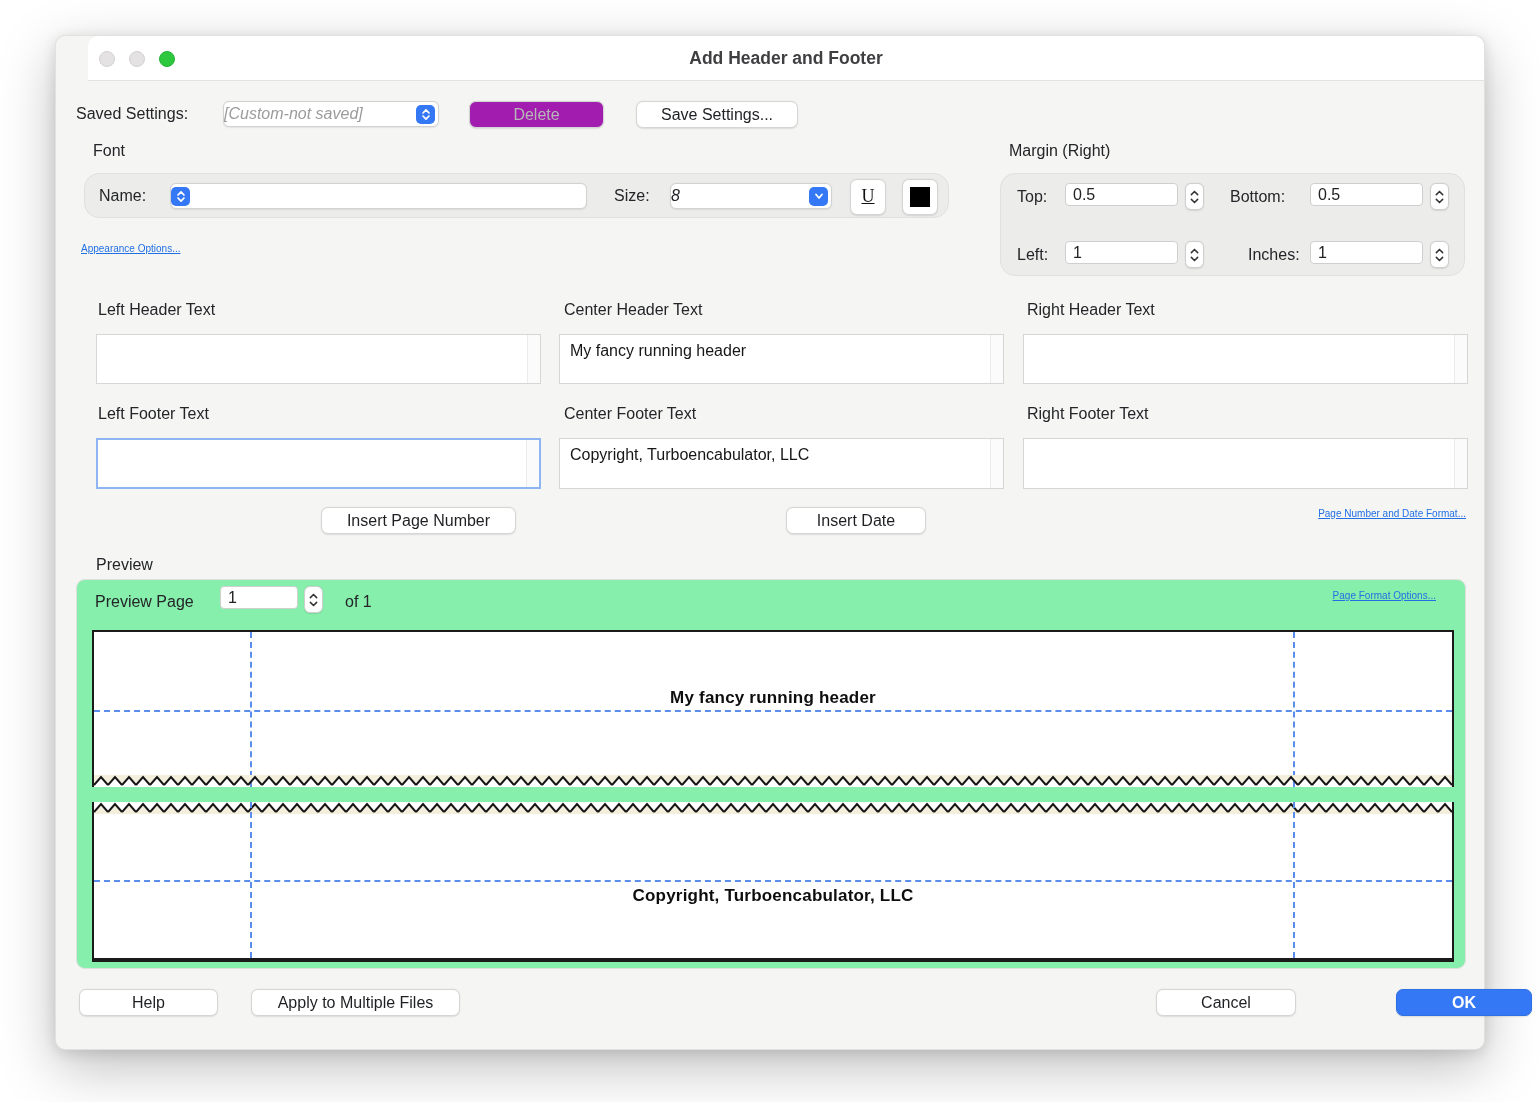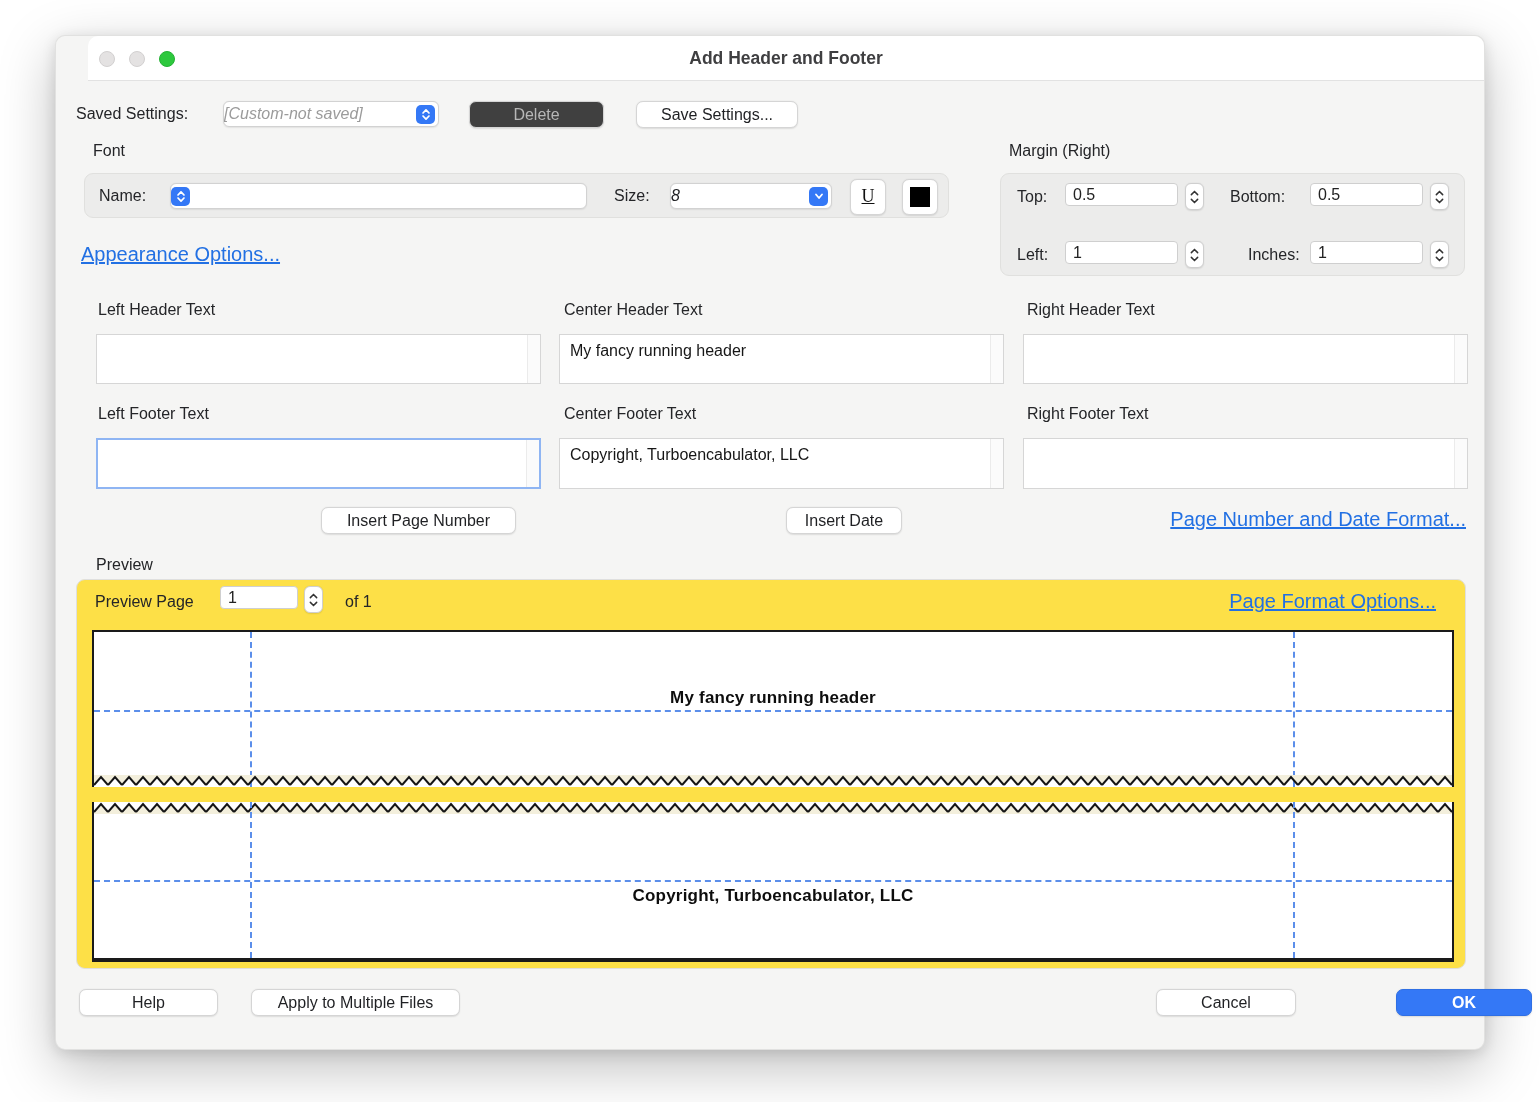--- a/index.html
+++ b/index.html
@@ -14,42 +14,42 @@
 
   
   .titlebar { position:absolute; top:0; left:0; right:0; height:45px; background:#ffffff; border-radius:10px 10px 0 0; border-bottom:1px solid #e2e2e2;margin-left:32px; }
   .tl { position:absolute; top:15px; width:16px; height:16px; border-radius:50%; }
   .tl.gray { background:#e4e2e2; border:1px solid #d2d0d0; }
   .tl.green { background:#2dc83d; border:1px solid #24b134; }
   .title { position:absolute; top:0; left:0; right:0; height:45px; line-height:45px; text-align:center; font-size:17.5px; font-weight:700; color:#3f3f41; }
 
   
   .label { position:absolute; font-size:16px; color:#242528; white-space:nowrap; }
-  .sectionbox { position:absolute; background:#ececeb; border:1px solid #e0e0de; border-radius:9px; }
+  .sectionbox { position:absolute; background:#ececeb; border:1px solid #e0e0de; border-radius:15px; }
 
   .select { position:absolute; height:26px; background:#fff; border:1px solid #d2d2d2; border-radius:6px; display:flex; align-items:center; box-shadow:0 .5px 1.5px rgba(0,0,0,.08); }
   .select .sel-text { flex:1; font-size:16px; padding:0 8px 0 0; white-space:nowrap; overflow:hidden;font-style:italic; }
   .sel-btn { width:19px; height:19px; margin-right:3px; border-radius:5px; background:#3478f6; display:flex; align-items:center; justify-content:center; flex:none; }
 
   .input { position:absolute; height:23px; background:#fff; border:1px solid #cfcfcf; border-radius:4px; font-size:16px; padding:0 7px; font-family:"Liberation Sans", sans-serif; color:#222; }
   .stepper { position:absolute; width:19px; height:27px; background:#fff; border:1px solid #cfcfcf; border-radius:6px; box-shadow:0 .5px 1.5px rgba(0,0,0,.1); display:flex; flex-direction:column; align-items:center; justify-content:center; gap:2px; }
 
   .btn { position:absolute; height:27px; background:#ffffff; border:1px solid #d5d5d5; border-radius:7px; font-size:16px; color:#1f2023; display:flex; align-items:center; justify-content:center; box-shadow:0 .5px 1.5px rgba(0,0,0,.10); font-family:"Liberation Sans", sans-serif; }
-  .btn.disabled { color:#b7b7b7; background:#404040; }
+  .btn.disabled { color:#b7b7b7; background:#a21caf; }
   .btn.primary { background:#3478f6; border-color:#2f6fe4; color:#fff; font-weight:600; }
 
-  .link { position:absolute; font-size:20px; color:#2270e3; text-decoration:underline; white-space:nowrap; }
+  .link { position:absolute; font-size:10px; color:#2270e3; text-decoration:underline; white-space:nowrap; }
 
   .ta-wrap { position:absolute; height:50px; background:#fff; border:1px solid #d6d6d6; }
   .ta-wrap.focused { border:2px solid #8fb5f3; }
   .ta-wrap textarea { position:absolute; inset:0; right:13px; border:none; resize:none; outline:none; font-family:"Liberation Sans", sans-serif; font-size:16px; padding:7px 6px 0 10px; background:transparent; color:#161616; }
   .ta-gutter { position:absolute; top:0; bottom:0; right:0; width:13px; background:#fbfbfb; border-left:1px solid #ebebeb; }
 
   
-  .panel { position:absolute; left:20px; top:543px; width:1390px; height:390px; background:#fde047; border:1px solid #dfdfde; border-radius:9px;padding-left:44px; }
+  .panel { position:absolute; left:20px; top:543px; width:1390px; height:390px; background:#86efac; border:1px solid #dfdfde; border-radius:9px;padding-left:44px; }
   .pv-page-seg { position:absolute; left:15px; width:1362px; background:#ffffff; }
   .seg-top { top:50px; height:157px; border:2px solid #1a1a1a; border-bottom:none; }
   .seg-bottom { top:222px; height:160px; border:2px solid #1a1a1a; border-top:none; border-bottom-width:4px; }
   .vguide { position:absolute; top:0; bottom:0; width:0; border-left:2px dashed #5b8eea; }
   .hguide { position:absolute; left:0; right:0; height:0; border-top:2px dashed #5b8eea; }
   .pv-text { position:absolute; left:0; right:0; text-align:center; font-size:17px; font-weight:600; color:#0d0d0d; letter-spacing:.2px; }
   .zz { position:absolute; left:0; right:0; width:100%; height:12px; display:block; }
   .zz.bot { bottom:0; } .zz.top { top:0; }
 
   .uline { font-family:"Liberation Serif", serif; font-size:18px; text-decoration:underline; color:#111; }
@@ -182,21 +182,21 @@
   <div class="ta-wrap" style="left:503px; top:402px; width:445px; height:51px">
     <textarea style="">Copyright, Turboencabulator, LLC</textarea>
     <div class="ta-gutter"></div>
   </div>
   <div class="ta-wrap" style="left:967px; top:402px; width:445px; height:51px">
     <textarea style=""></textarea>
     <div class="ta-gutter"></div>
   </div>
 
   <div class="btn" style="left:265px; top:471px; width:195px">Insert Page Number</div>
-  <div class="btn" style="left:730px; top:471px; width:116px">Insert Date</div>
+  <div class="btn" style="left:730px; top:471px; width:140px">Insert Date</div>
   <div class="link" style="right:18px; top:472px">Page Number and Date Format...</div>
 
   <div class="label" style="left:40px; top:520px">Preview</div>
   <div class="panel">
     <div class="label" style="left:18px; top:13px">Preview Page</div>
     <input class="input" style="left: 143px; top: 6px; width: 78px;" value="1">
     <div class="stepper" style="left:227px; top:6px">
       <svg width="9" height="6" viewBox="0 0 10 6">
           <path d="M1.5 4.8 L5 1.4 L8.5 4.8" stroke="#333" stroke-width="1.7" fill="none" stroke-linecap="round"></path>
         </svg>

